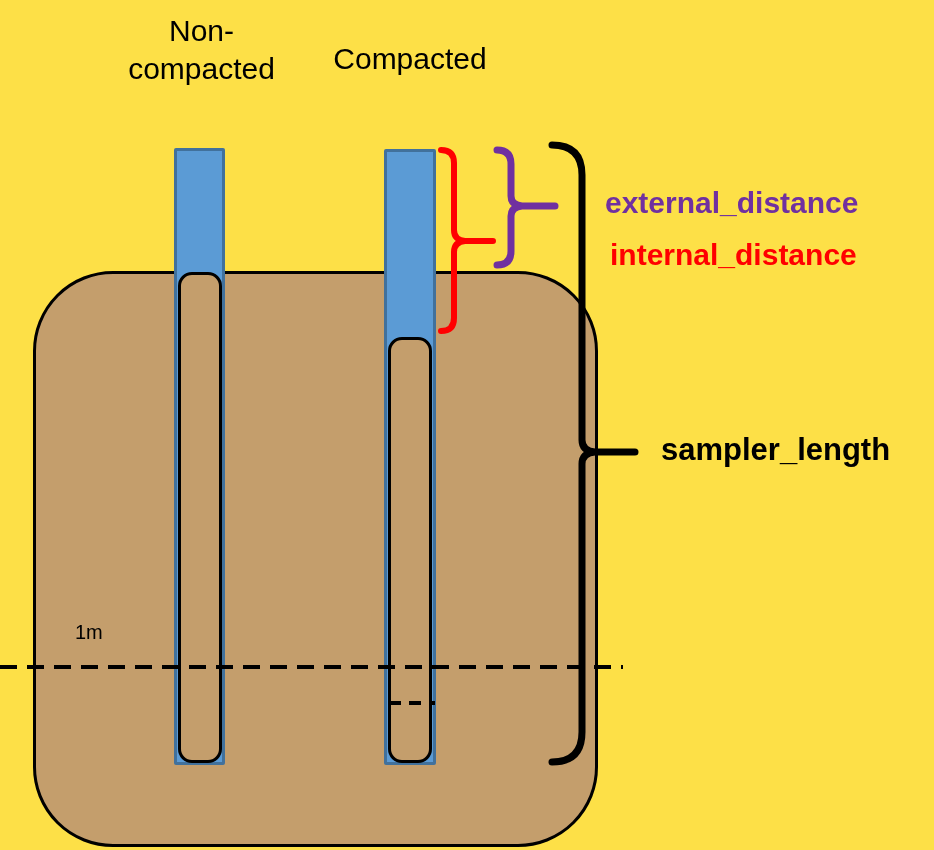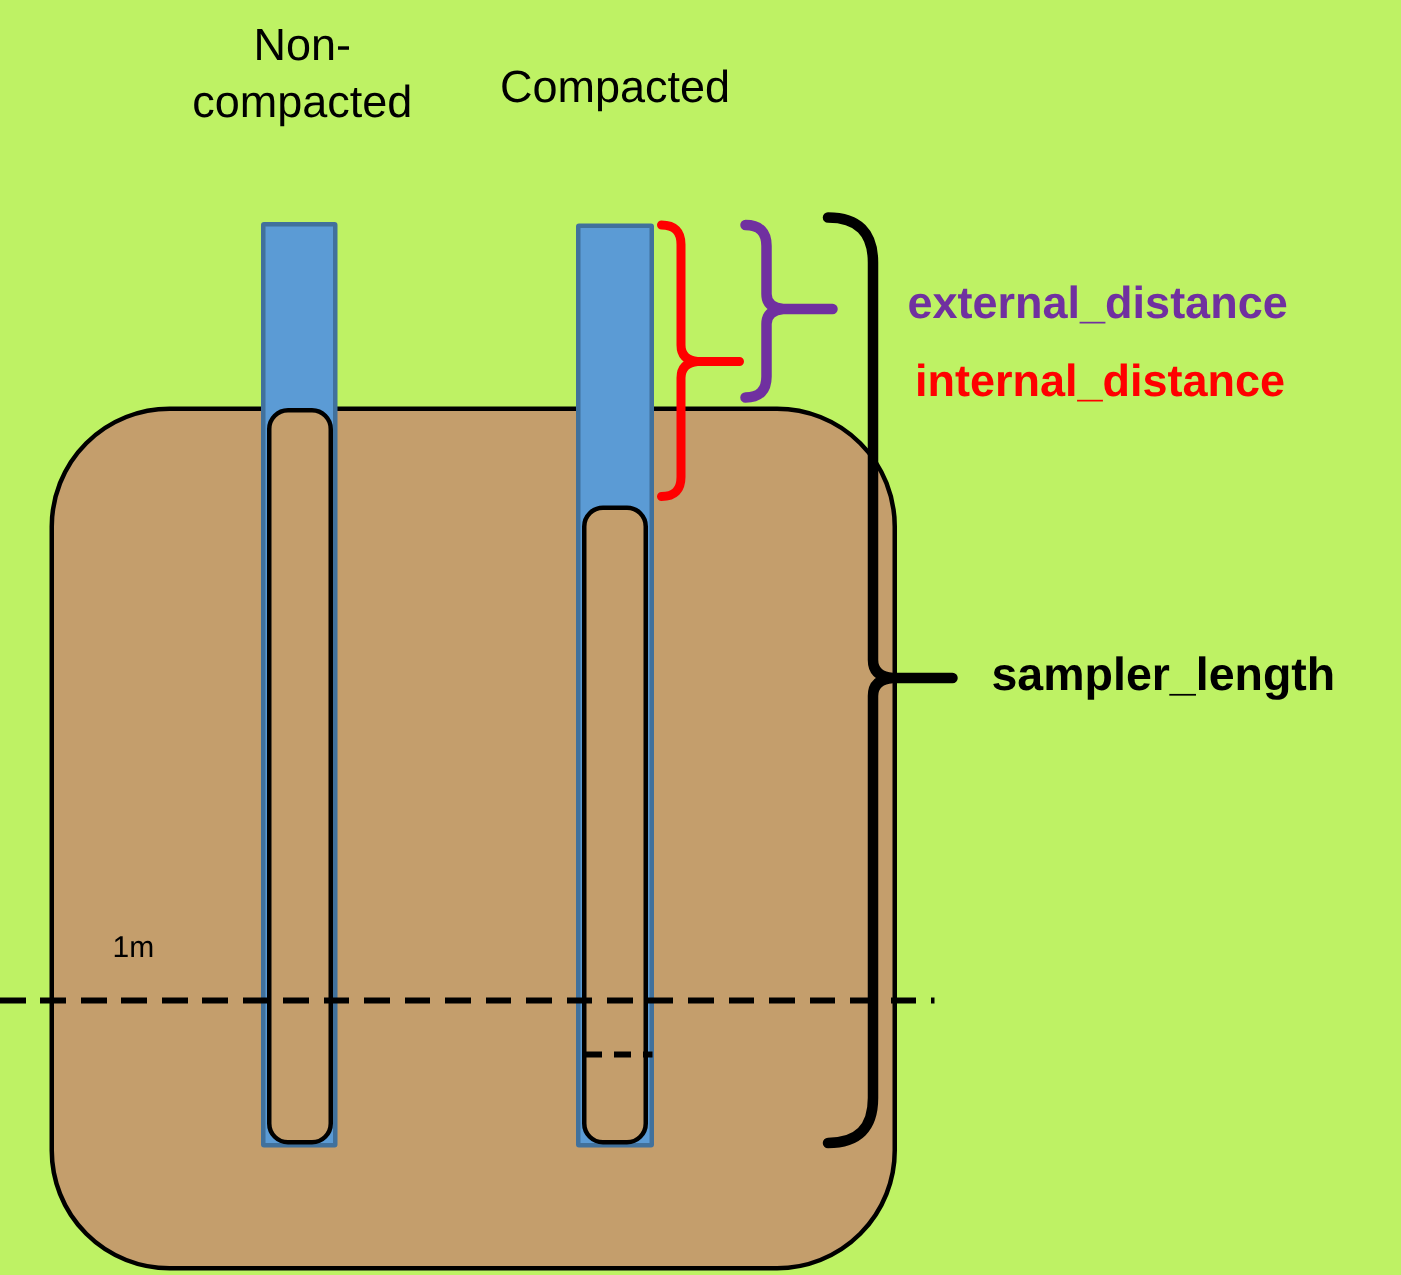--- a/index.html
+++ b/index.html
@@ -5,21 +5,21 @@
   html, body {
     margin: 0;
     padding: 0;
     background: #ffffff;
     font-family: "Liberation Sans", "DejaVu Sans", sans-serif;
   }
   .canvas {
     position: relative;
     width: 934px;
     height: 850px;
-    background: #bef264;
+    background: #fde047;
     overflow: hidden;
   }
   .abs { position: absolute; }
 
   
   .soil-block {
     left: 33px; top: 271px;
     width: 565px; height: 576px;
     background: var(--color-soil-fill, #C49E6C);
     border: 3px solid var(--color-soil-border, #000);

